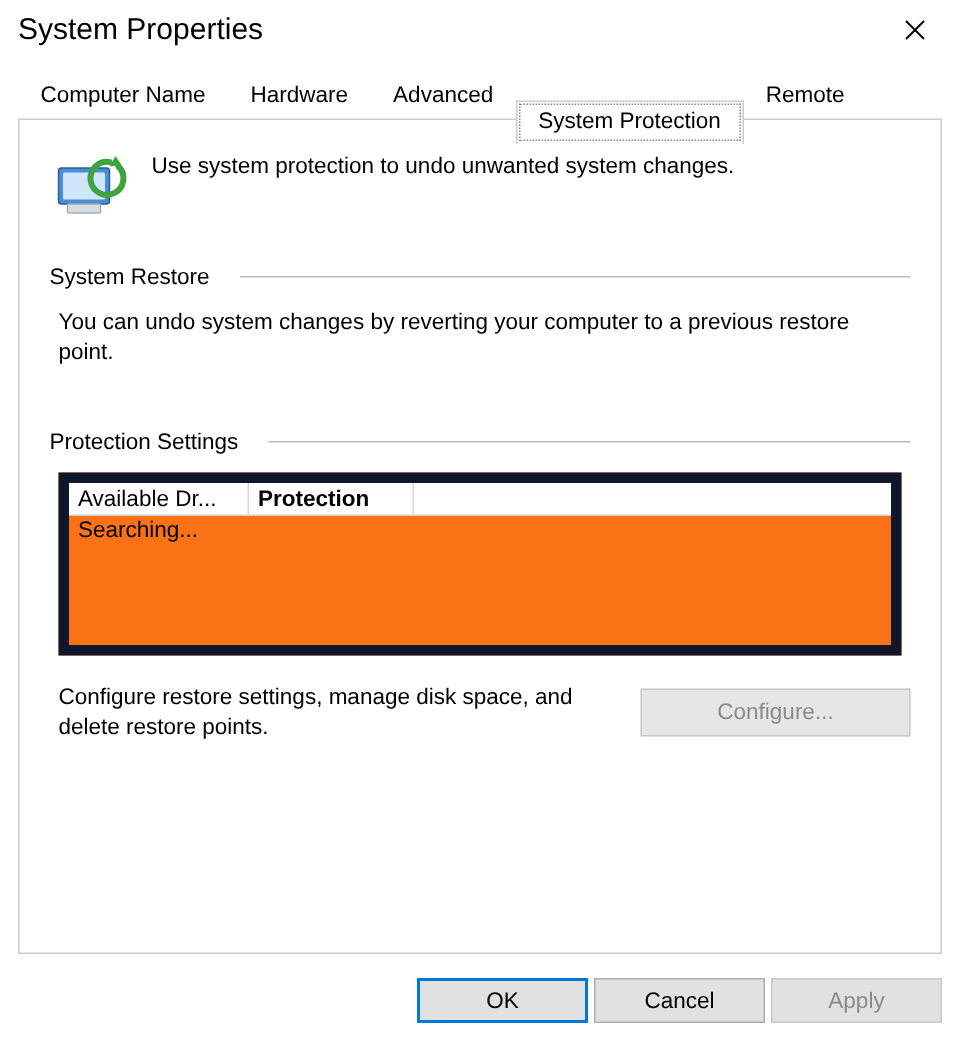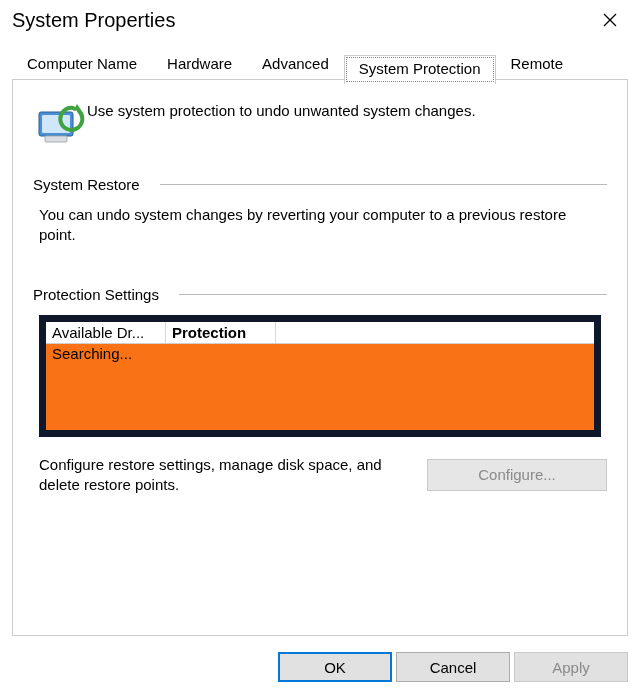--- a/index.html
+++ b/index.html
@@ -45,37 +45,37 @@
     padding: 4px 14px 0 14px;
     font-size: 15px;
     border: 1px solid transparent;
     border-bottom: none;
     cursor: default;
     color: #000;
   }
   .tab.active {
     border-color: #ccc;
     background: #fff;
-    top: 5px;
+    top: 17px;
     z-index: 2;
     outline: 1px dotted #888;
     outline-offset: -3px;
   }
   .tabpanel {
     border: 1px solid #ccc;
     border-top: none;
     margin: 0 12px 10px 12px;
     padding: 18px 20px 14px 20px;
     height: 556px;
     position: relative;
     background: #fff;
   }
   .intro {
     display: flex;
-    gap: 2px;
+    gap: 16px;
     align-items: flex-start;
     margin-bottom: 26px;
   }
   .intro .icon {
     width: 52px; height: 52px;
     flex: 0 0 auto;
   }
   .intro .msg {
     padding-top: 4px;
     font-size: 15px;

